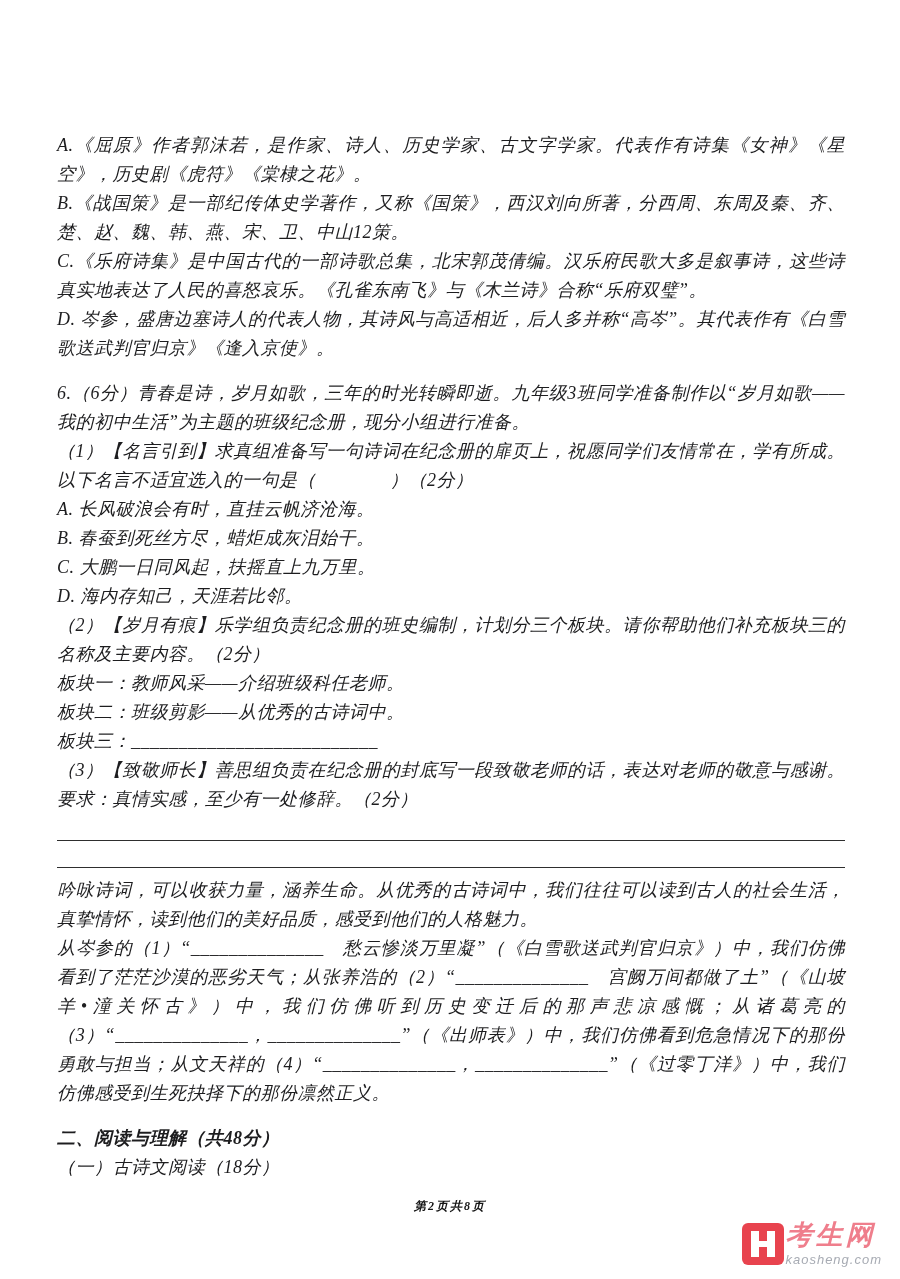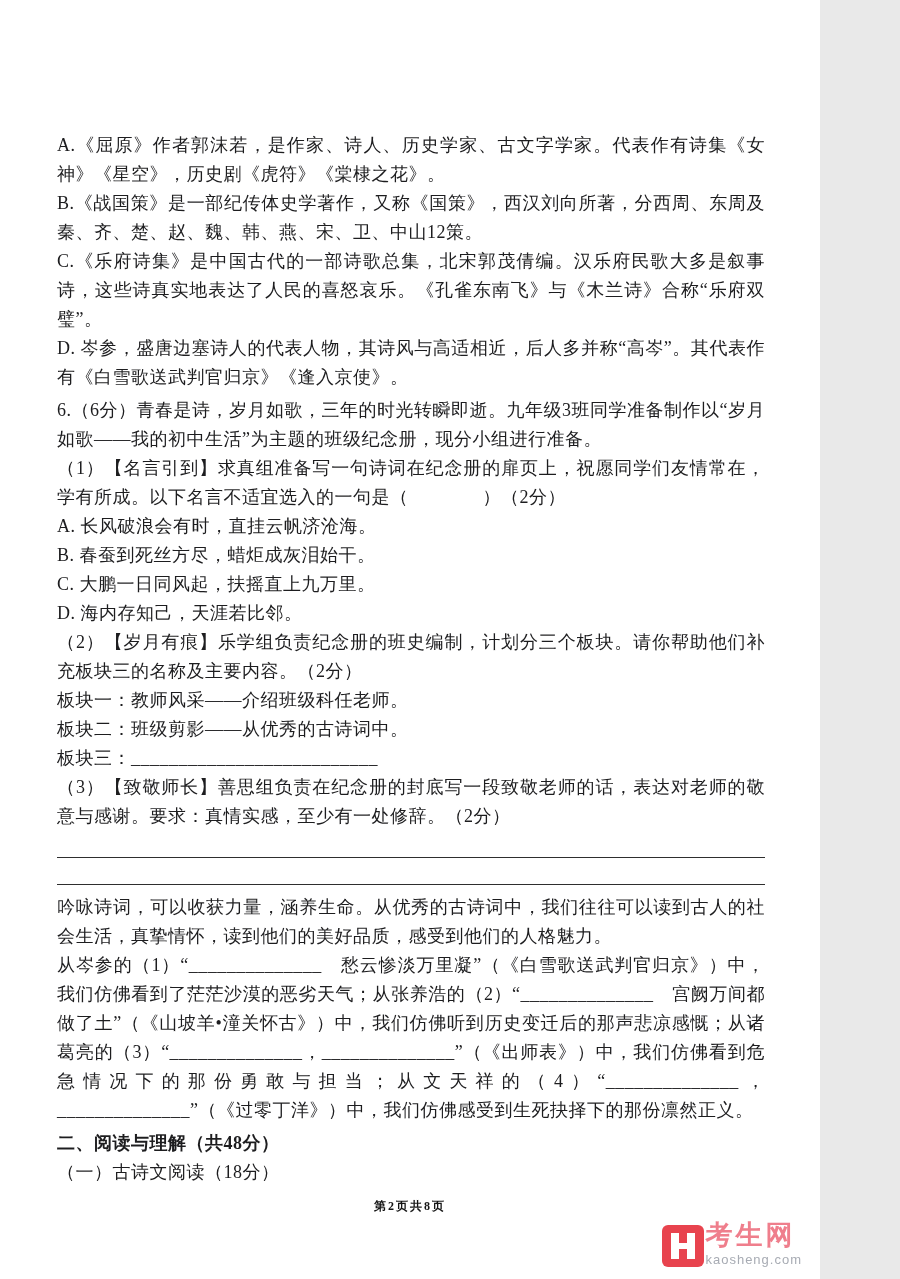--- a/index.html
+++ b/index.html
@@ -3,63 +3,64 @@
 <meta charset="utf-8">
 <style>
   * { margin: 0; padding: 0; box-sizing: border-box; }
   html, body { width: 900px; }
   body {
     font-family: "Liberation Serif", "DejaVu Serif", serif;
     background: #e9e9e9;
   }
   .page {
     position: relative;
-    width: 820px;
+    width: 900px;
     height: 1279px;
     background: #ffffff;
     overflow: hidden;
+    font-style: italic;
   }
   .content {
     position: absolute;
     left: 57px;
     right: 55px;
     top: 131px;
   }
   .para {
     font-size: 18px;
     line-height: 29px;
     color: #1d1d1f;
     text-align: justify;
     text-justify: inter-ideograph;
     letter-spacing: 0.5px;
   }
   .para.bold { font-weight: bold; }
   .para.mt-sm { margin-top: 0; }
-  .para.mt-xs { margin-top: 4px; }
+  .para.mt-xs { margin-top: 16px; }
   .answer-rule {
     height: 27px;
     border-bottom: 1.6px solid #2e2e2e;
   }
   .answer-rule.last { margin-bottom: 8px; }
   .footer {
     position: absolute;
     left: 0; right: 0;
     bottom: 64px;
     text-align: center;
     font-size: 12px;
     font-weight: bold;
     color: #141414;
     letter-spacing: 2px;
   }
   .watermark {
     position: absolute;
     right: 18px;
     bottom: 12px;
     display: flex;
-    align-items: flex-end;
+    align-items: center;
     gap: 1px;
   }
   .wm-logo {
     width: 42px;
     height: 42px;
     display: inline-flex;
     color: var(--brand, #e8434e);
   }
   .wm-text {
     display: flex;

